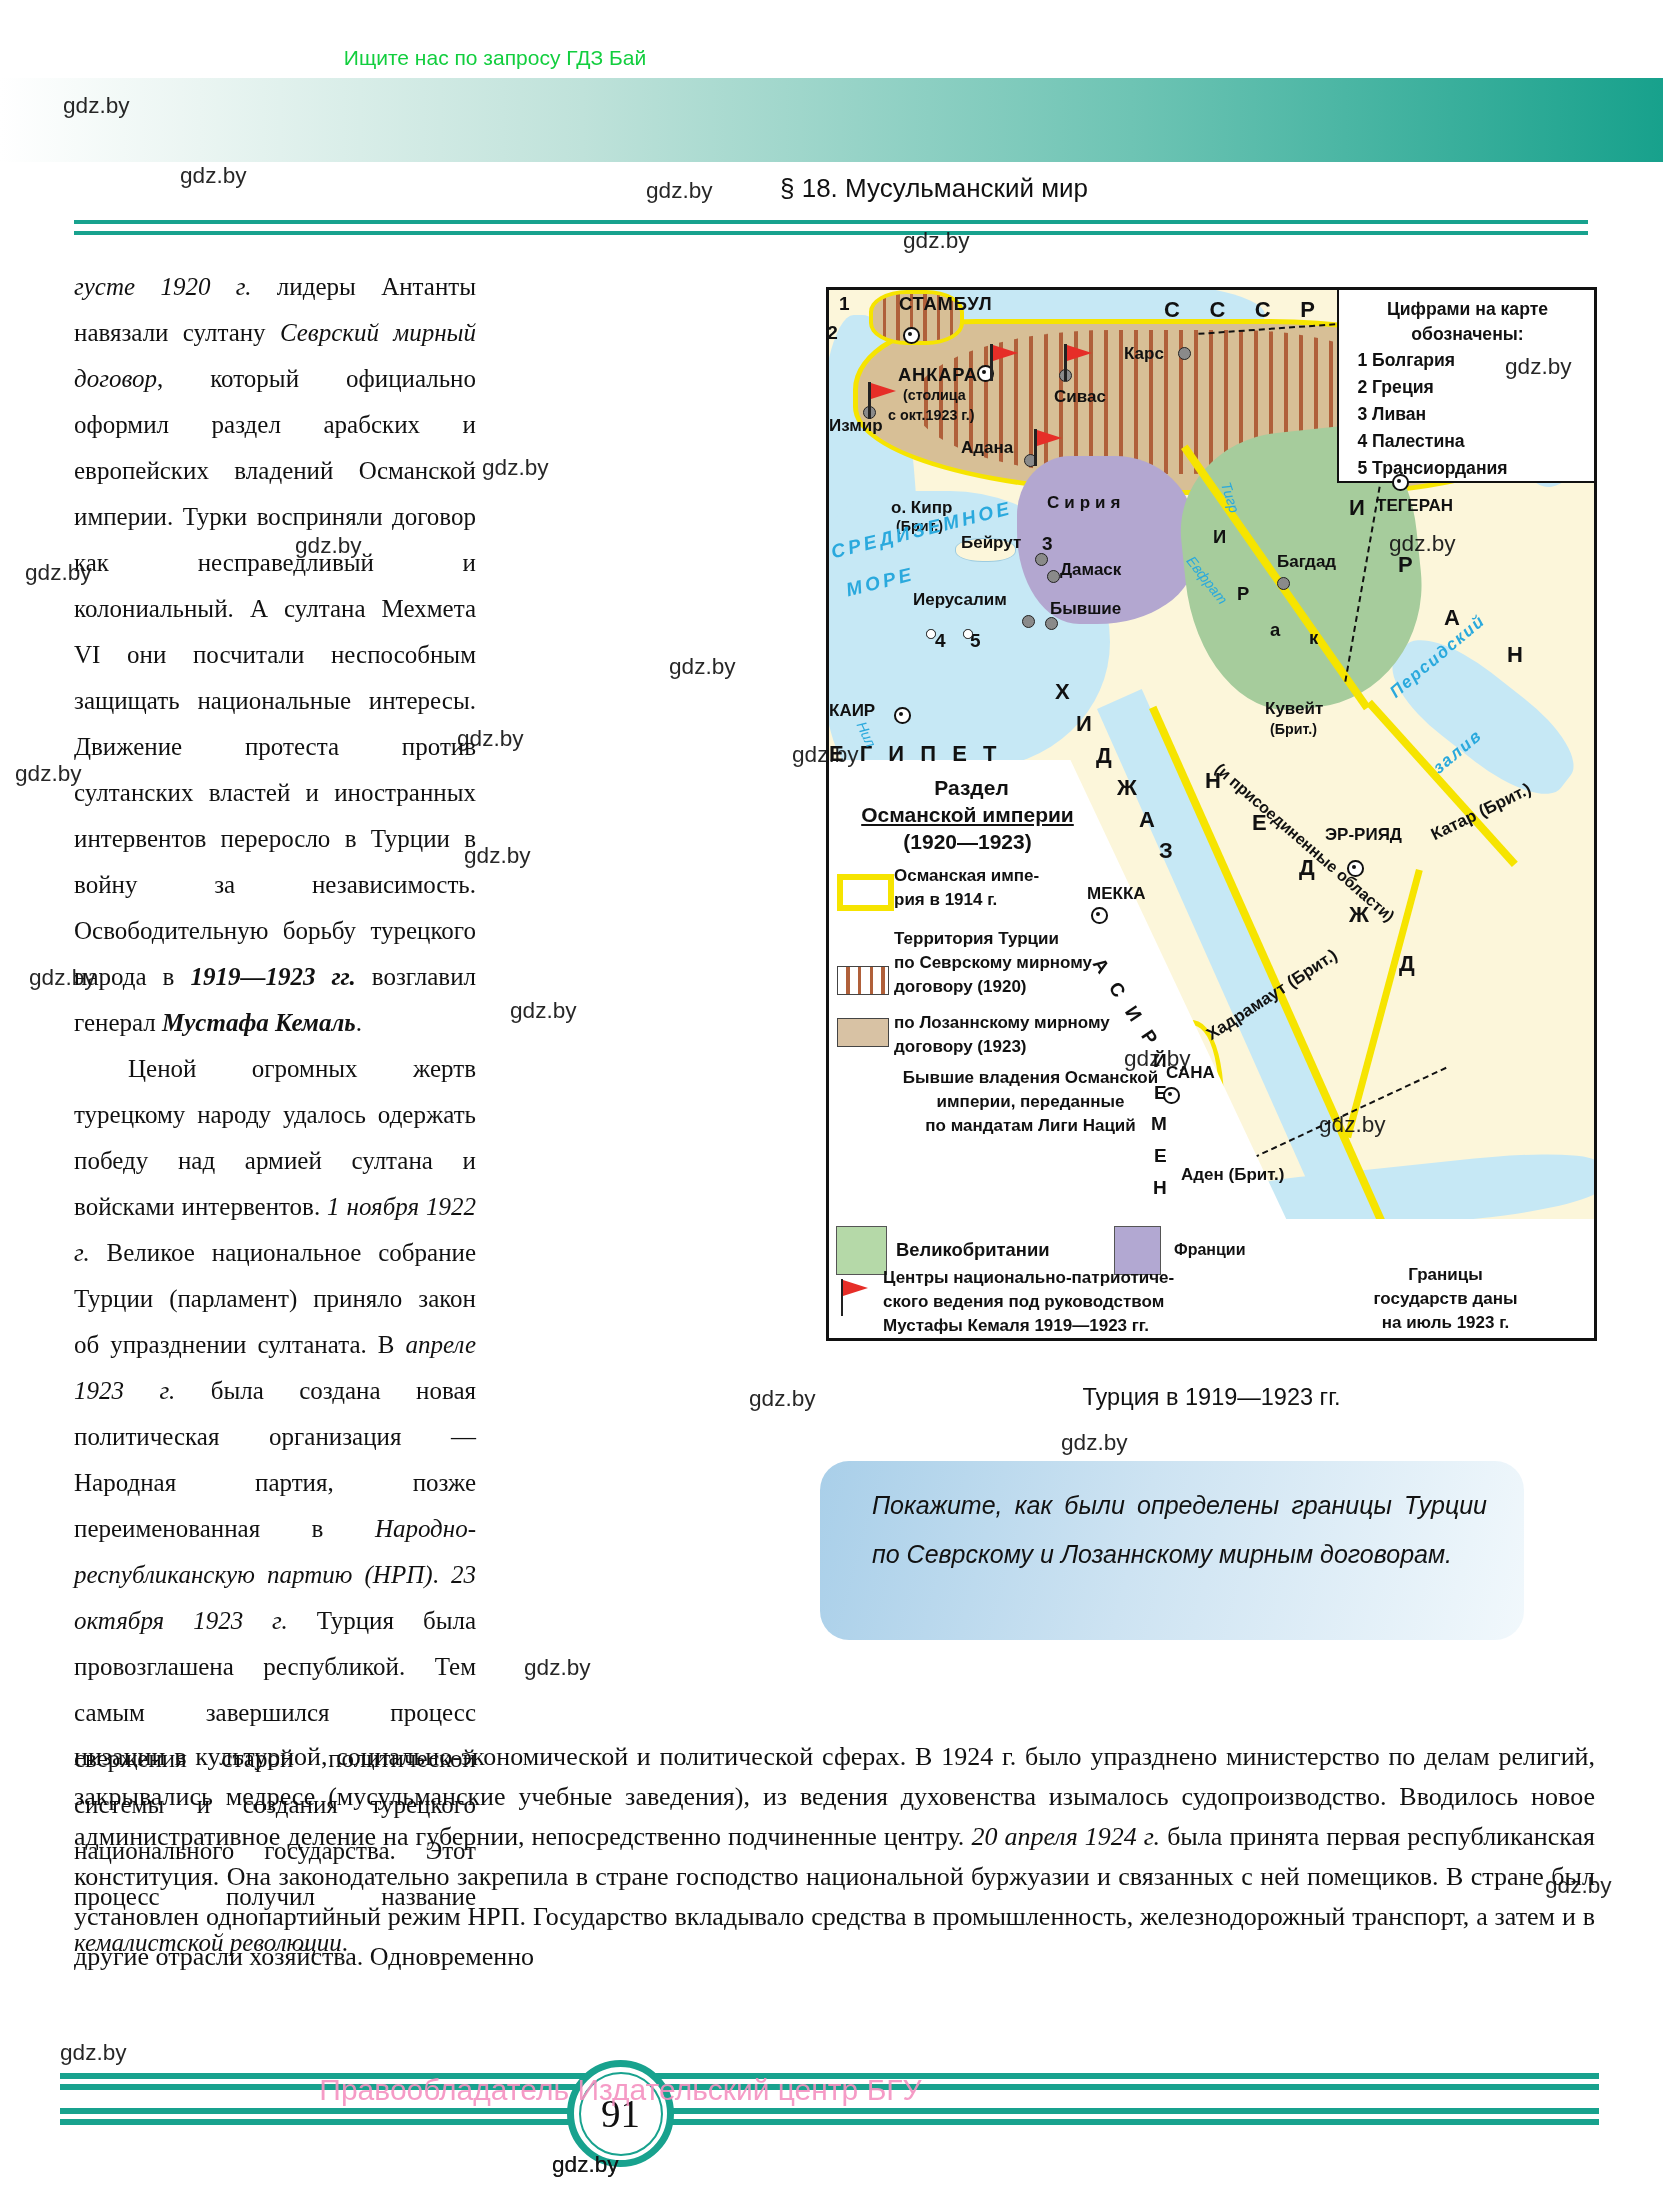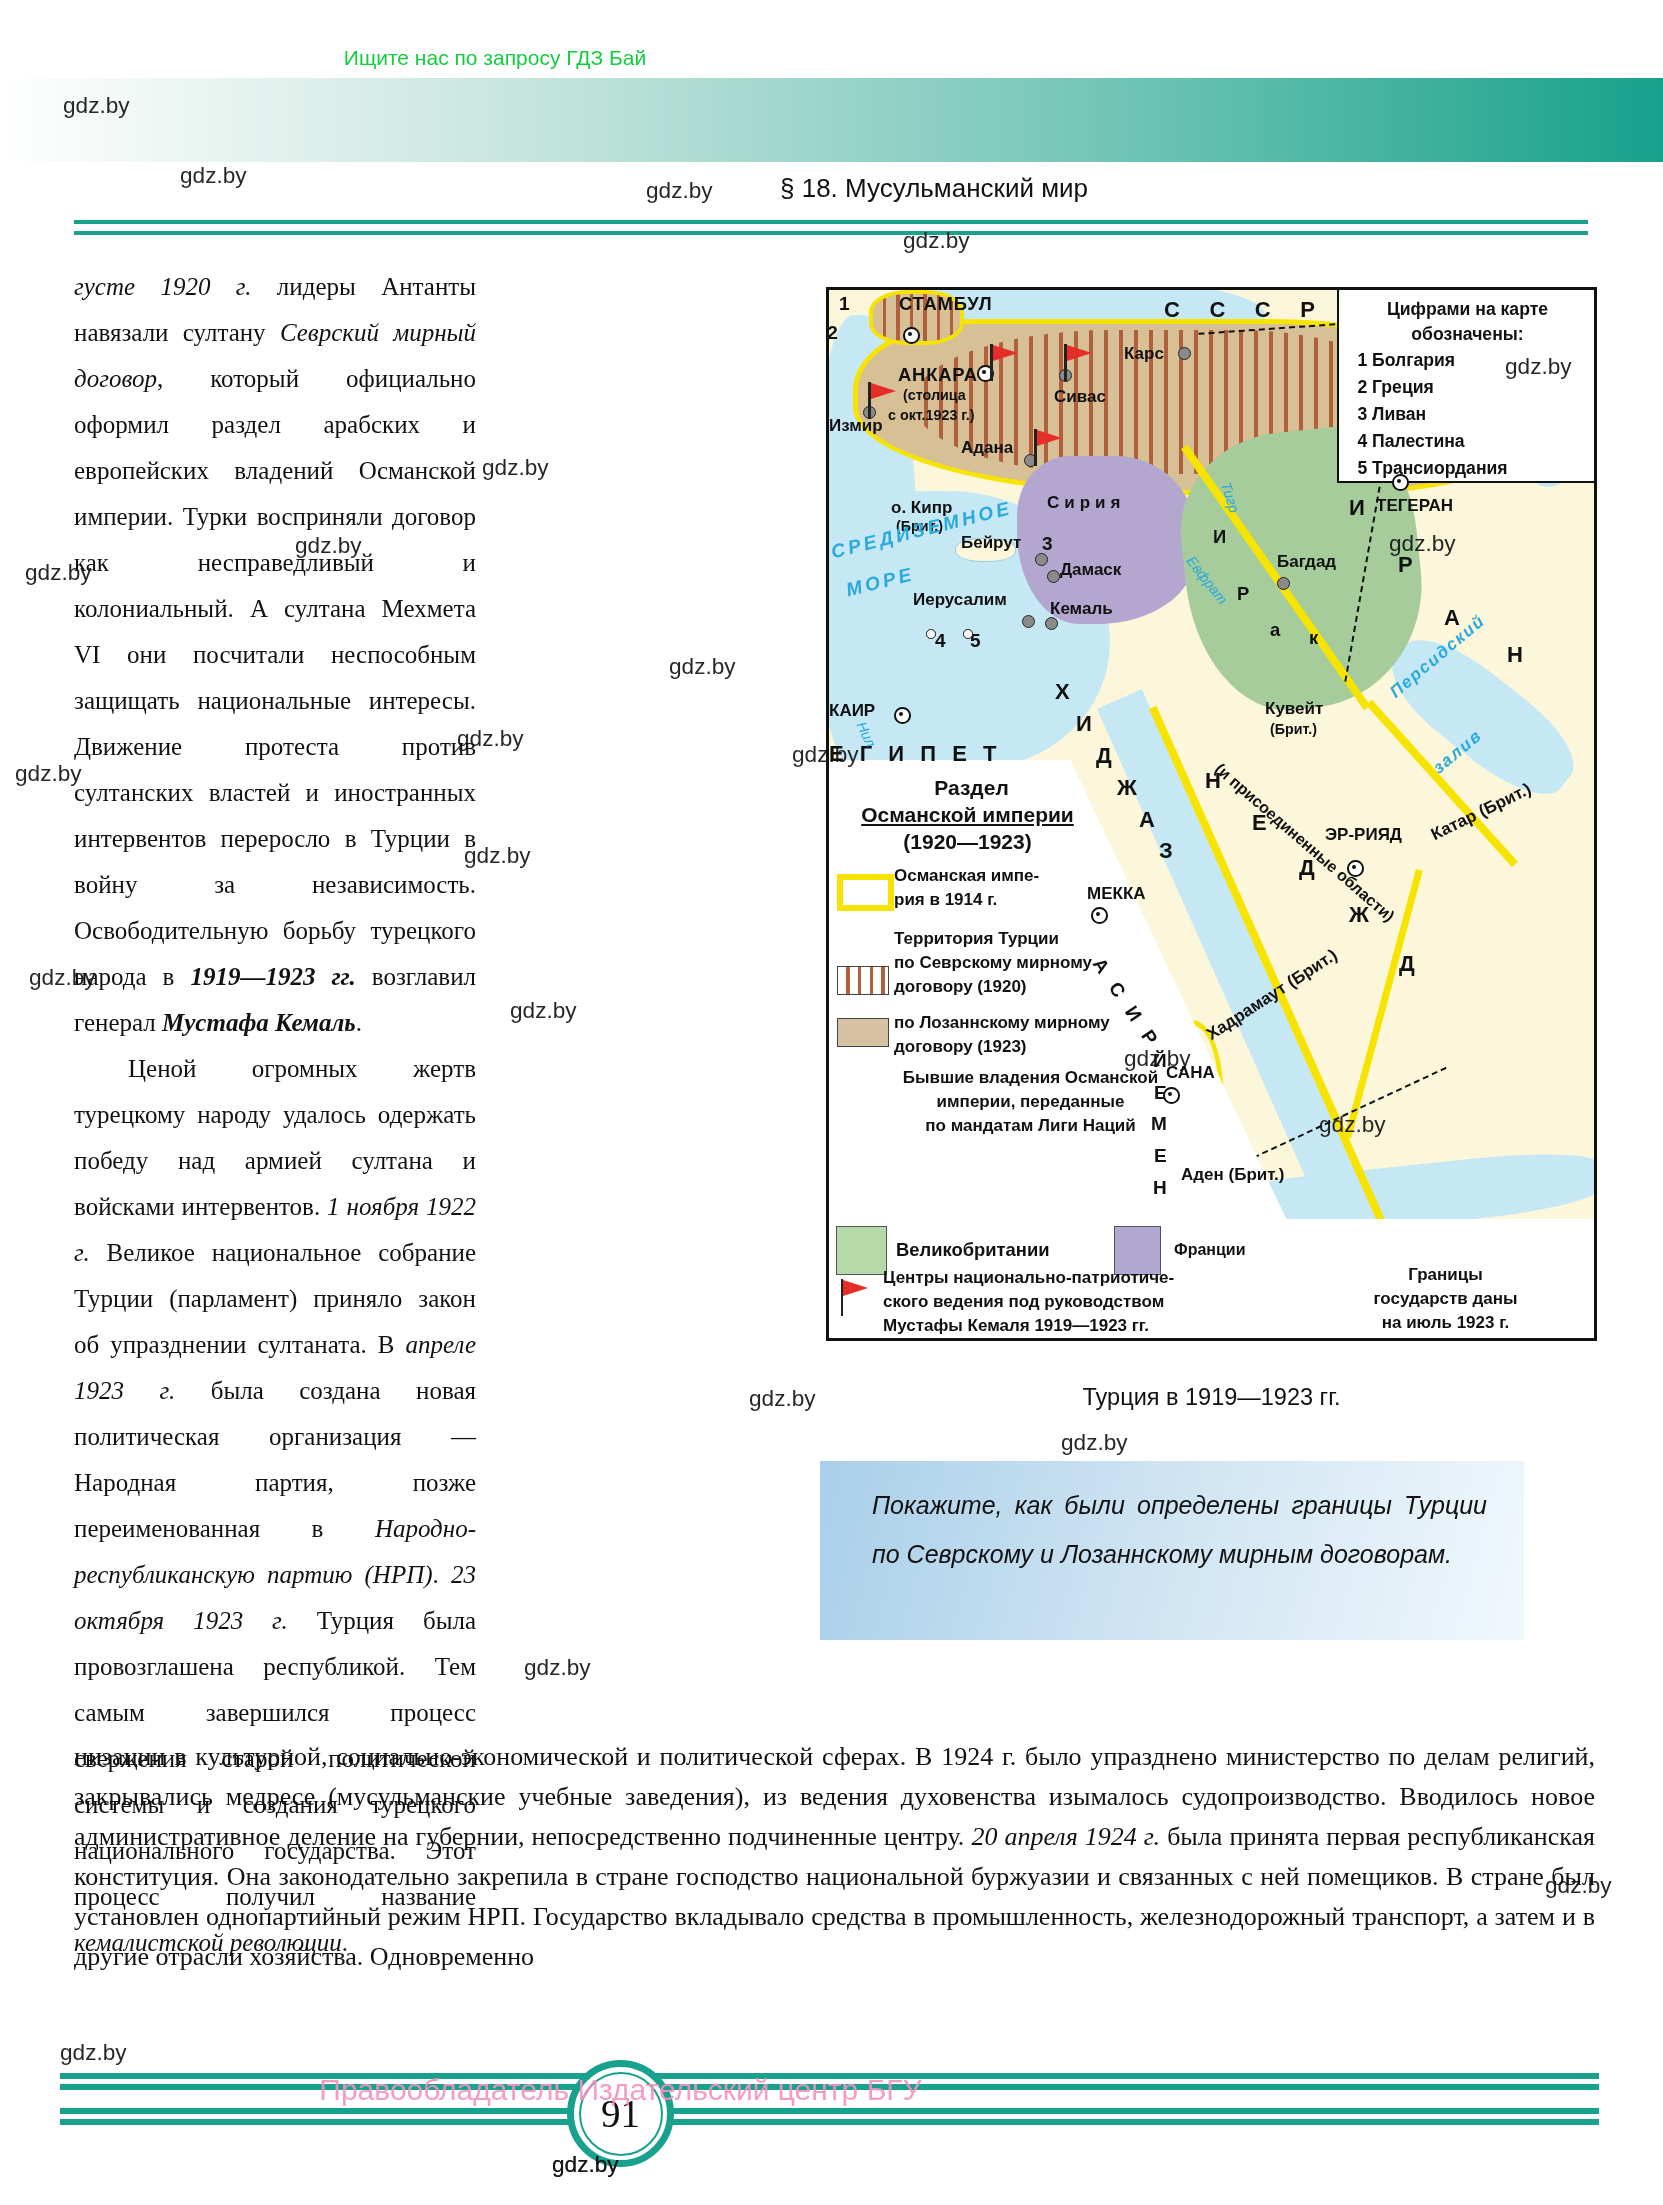--- a/index.html
+++ b/index.html
@@ -68,21 +68,21 @@
   .sw.yellow{width:45px;height:25px;border:6.7px solid #f6e400;background:#fff;}
   .sw.striped{width:50px;height:27px;border:1.7px solid #444;background:repeating-linear-gradient(90deg,#fff 0 8.4px,#b0603a 8.4px 11.7px);}
   .sw.tan{width:50px;height:27px;border:1.7px solid #444;background:#d8c2a4;}
   .sw.green{width:49px;height:47px;border:1.7px solid #555;background:#b5d9a8;}
   .sw.purple{width:45px;height:47px;border:1.7px solid #555;background:#b2a8d2;}
   .map-caption{left:826px;top:1340px;width:771px;text-align:center;font-family:"Liberation Sans",sans-serif;font-size:23.5px;}
 
   .task-box{left:820px;top:1417px;width:704px;height:179px;
             background:linear-gradient(105deg,#a9cfe9 0%,#cde3f2 45%,#f1f8fc 100%);
             font-family:"Liberation Sans",sans-serif;font-style:italic;font-size:25px;line-height:49px;
-            text-align:justify;padding:20px 37px 0 52px;box-sizing:border-box;}
+            text-align:justify;padding:20px 37px 0 52px;box-sizing:border-box;border-radius:29px;}
 
   
   .frule{position:absolute;height:5.9px;background:#18a28e;width:1539px;left:60px;}
   .pagenum-circle{left:567px;top:2016px;width:107px;height:107px;border-radius:50%;background:#fff;
                   border:7.5px solid #18a28e;box-sizing:border-box;z-index:30;display:flex;align-items:center;justify-content:center;}
   .pagenum-inner{width:80px;height:80px;border-radius:50%;border:2.5px solid #18a28e;display:flex;align-items:center;justify-content:center;
                  font-family:"Liberation Serif",serif;font-size:39px;}
   .pink{left:201px;top:2029px;width:839px;text-align:center;font-family:"Liberation Sans",sans-serif;
         font-size:30px;color:#f591c0;z-index:35;opacity:.9;}
   .links{left:453px;top:2170px;width:352px;text-align:center;font-family:"Liberation Sans",sans-serif;
@@ -213,21 +213,21 @@
       <div class="ml city" style="left: 132px; top: 148px;">Адана</div>
       <div class="ml city" style="left: 62px; top: 208px;">о. Кипр</div>
       <div class="ml small" style="left: 67px; top: 228px;">(Брит.)</div>
       <div class="ml sea-lbl" style="left: 0px; top: 252px; transform: rotate(-14deg); transform-origin: left top;">СРЕДИЗЕМНОЕ</div>
       <div class="ml sea-lbl" style="left: 15px; top: 290px; transform: rotate(-14deg); transform-origin: left top;">МОРЕ</div>
       <div class="ml city" style="left: 218px; top: 203px; letter-spacing: 5px;">Сирия</div>
       <div class="ml city" style="left: 132px; top: 243px;">Бейрут</div>
       <div class="ml num" style="left: 213px; top: 243px;">3</div>
       <div class="ml city" style="left: 231px; top: 270px;">Дамаск</div>
       <div class="ml city" style="left: 84px; top: 300px;">Иерусалим</div>
-      <div class="ml city" style="left: 221px; top: 309px;">Кемаль</div>
+      <div class="ml city" style="left: 221px; top: 309px;">Бывшие</div>
       <div class="ml num" style="left: 106px; top: 340px;">4</div>
       <div class="ml num" style="left: 141px; top: 340px;">5</div>
       <div class="ml capsm" style="left: 0px; top: 411px;">КАИР</div>
       <div class="ml country" style="left: 0px; top: 451px; letter-spacing: 5px;">Е Г И П Е Т</div>
       <div class="ml river" style="left: 39px; top: 429px; transform: rotate(65deg); transform-origin: left top;">Нил</div>
       <div class="ml letter" style="left: 520px; top: 205px;">И</div>
       <div class="ml letter" style="left: 569px; top: 262px;">Р</div>
       <div class="ml letter" style="left: 615px; top: 315px;">А</div>
       <div class="ml letter" style="left: 678px; top: 352px;">Н</div>
       <div class="ml capsm" style="left: 547px; top: 206px;">ТЕГЕРАН</div>

